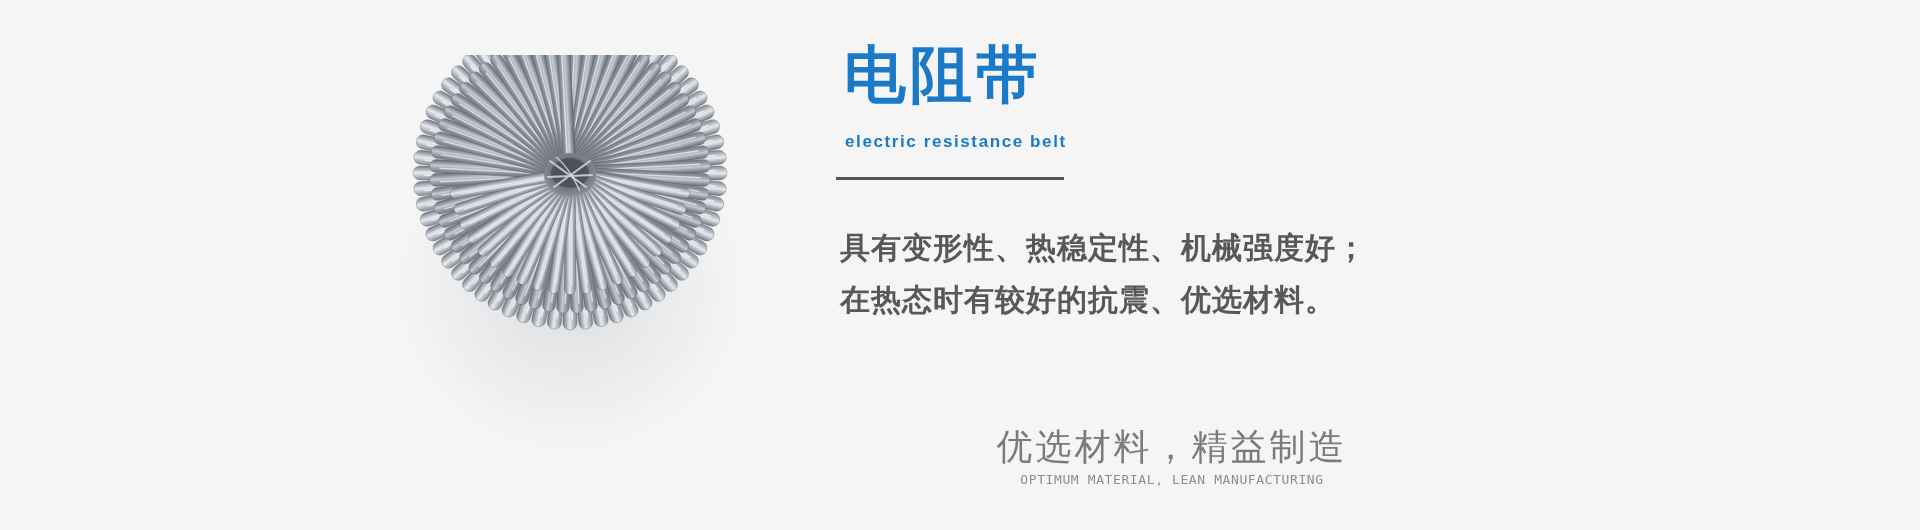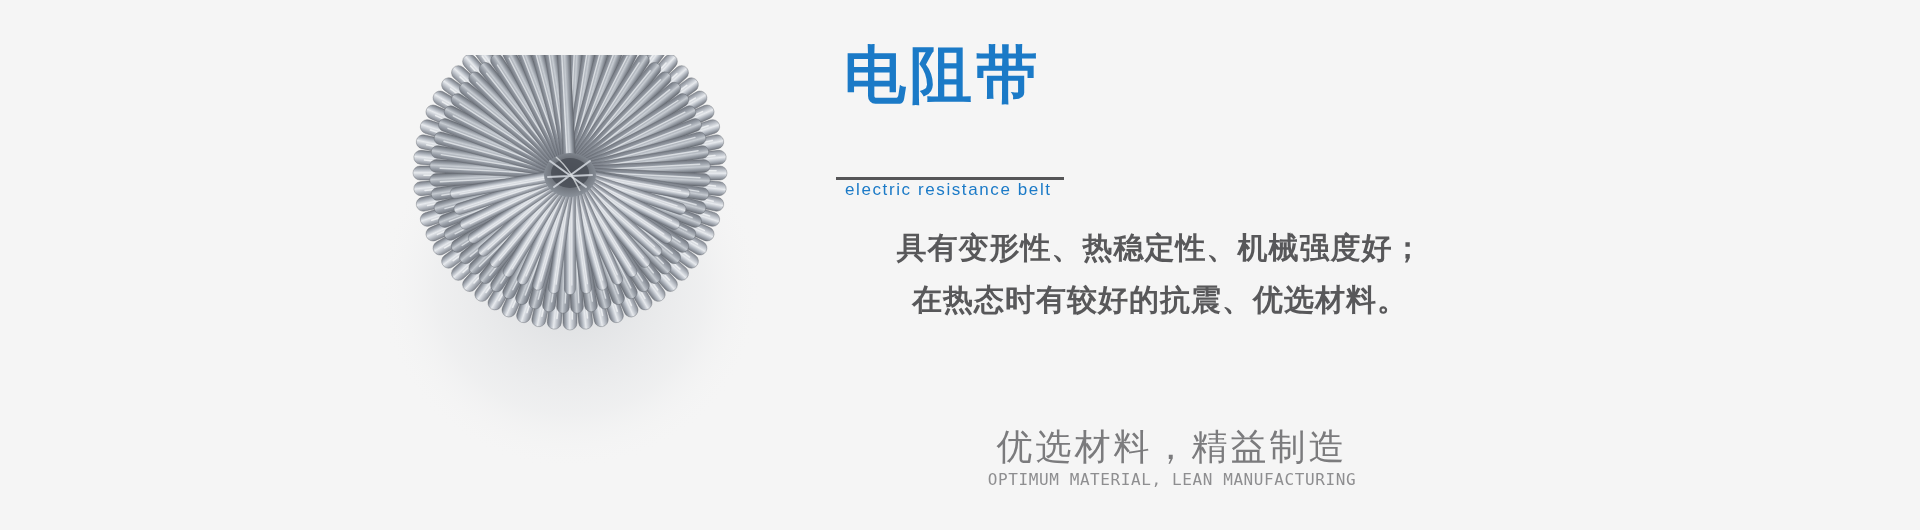--- a/index.html
+++ b/index.html
@@ -60,25 +60,24 @@
     letter-spacing: 4px;
     white-space: nowrap;
   }
 
   .title-en {
     position: absolute;
     left: 9px;
     top: 133px;
     font-size: 17px;
     line-height: 1;
-    font-weight: 400;
+    font-weight: 700;
     color: #1b7ac7;
     letter-spacing: 1.6px;
     white-space: nowrap;
-    margin-top: 48px;
   }
 
   .divider {
     position: absolute;
     left: 0px;
     top: 177px;
     width: 228px;
     height: 3px;
     background: #555557;
   }
@@ -90,21 +89,20 @@
     width: 640px;
     font-size: 30px;
     line-height: 52px;
     font-weight: 700;
     color: #58585a;
     letter-spacing: 1px;
   }
   .body-line {
     display: block;
     white-space: nowrap;
-    text-align: center;
   }
 
   
   .slogan {
     position: absolute;
     left: 106px;
     top: 396px;
     width: 460px;
     text-align: center;
   }
@@ -114,21 +112,21 @@
     line-height: 46px;
     font-weight: 400;
     color: #7b7b7d;
     letter-spacing: 3px;
     white-space: nowrap;
     margin-top: 28px;
   }
   .slogan-en {
     margin-top: 3px;
     font-family: "DejaVu Sans Mono", "Liberation Mono", monospace;
-    font-size: 16px;
+    font-size: 13px;
     line-height: 14px;
     color: #8e8e90;
     letter-spacing: 0.6px;
     white-space: nowrap;
   }
 </style>
 </head>
 <body>
 
 <div class="banner">

